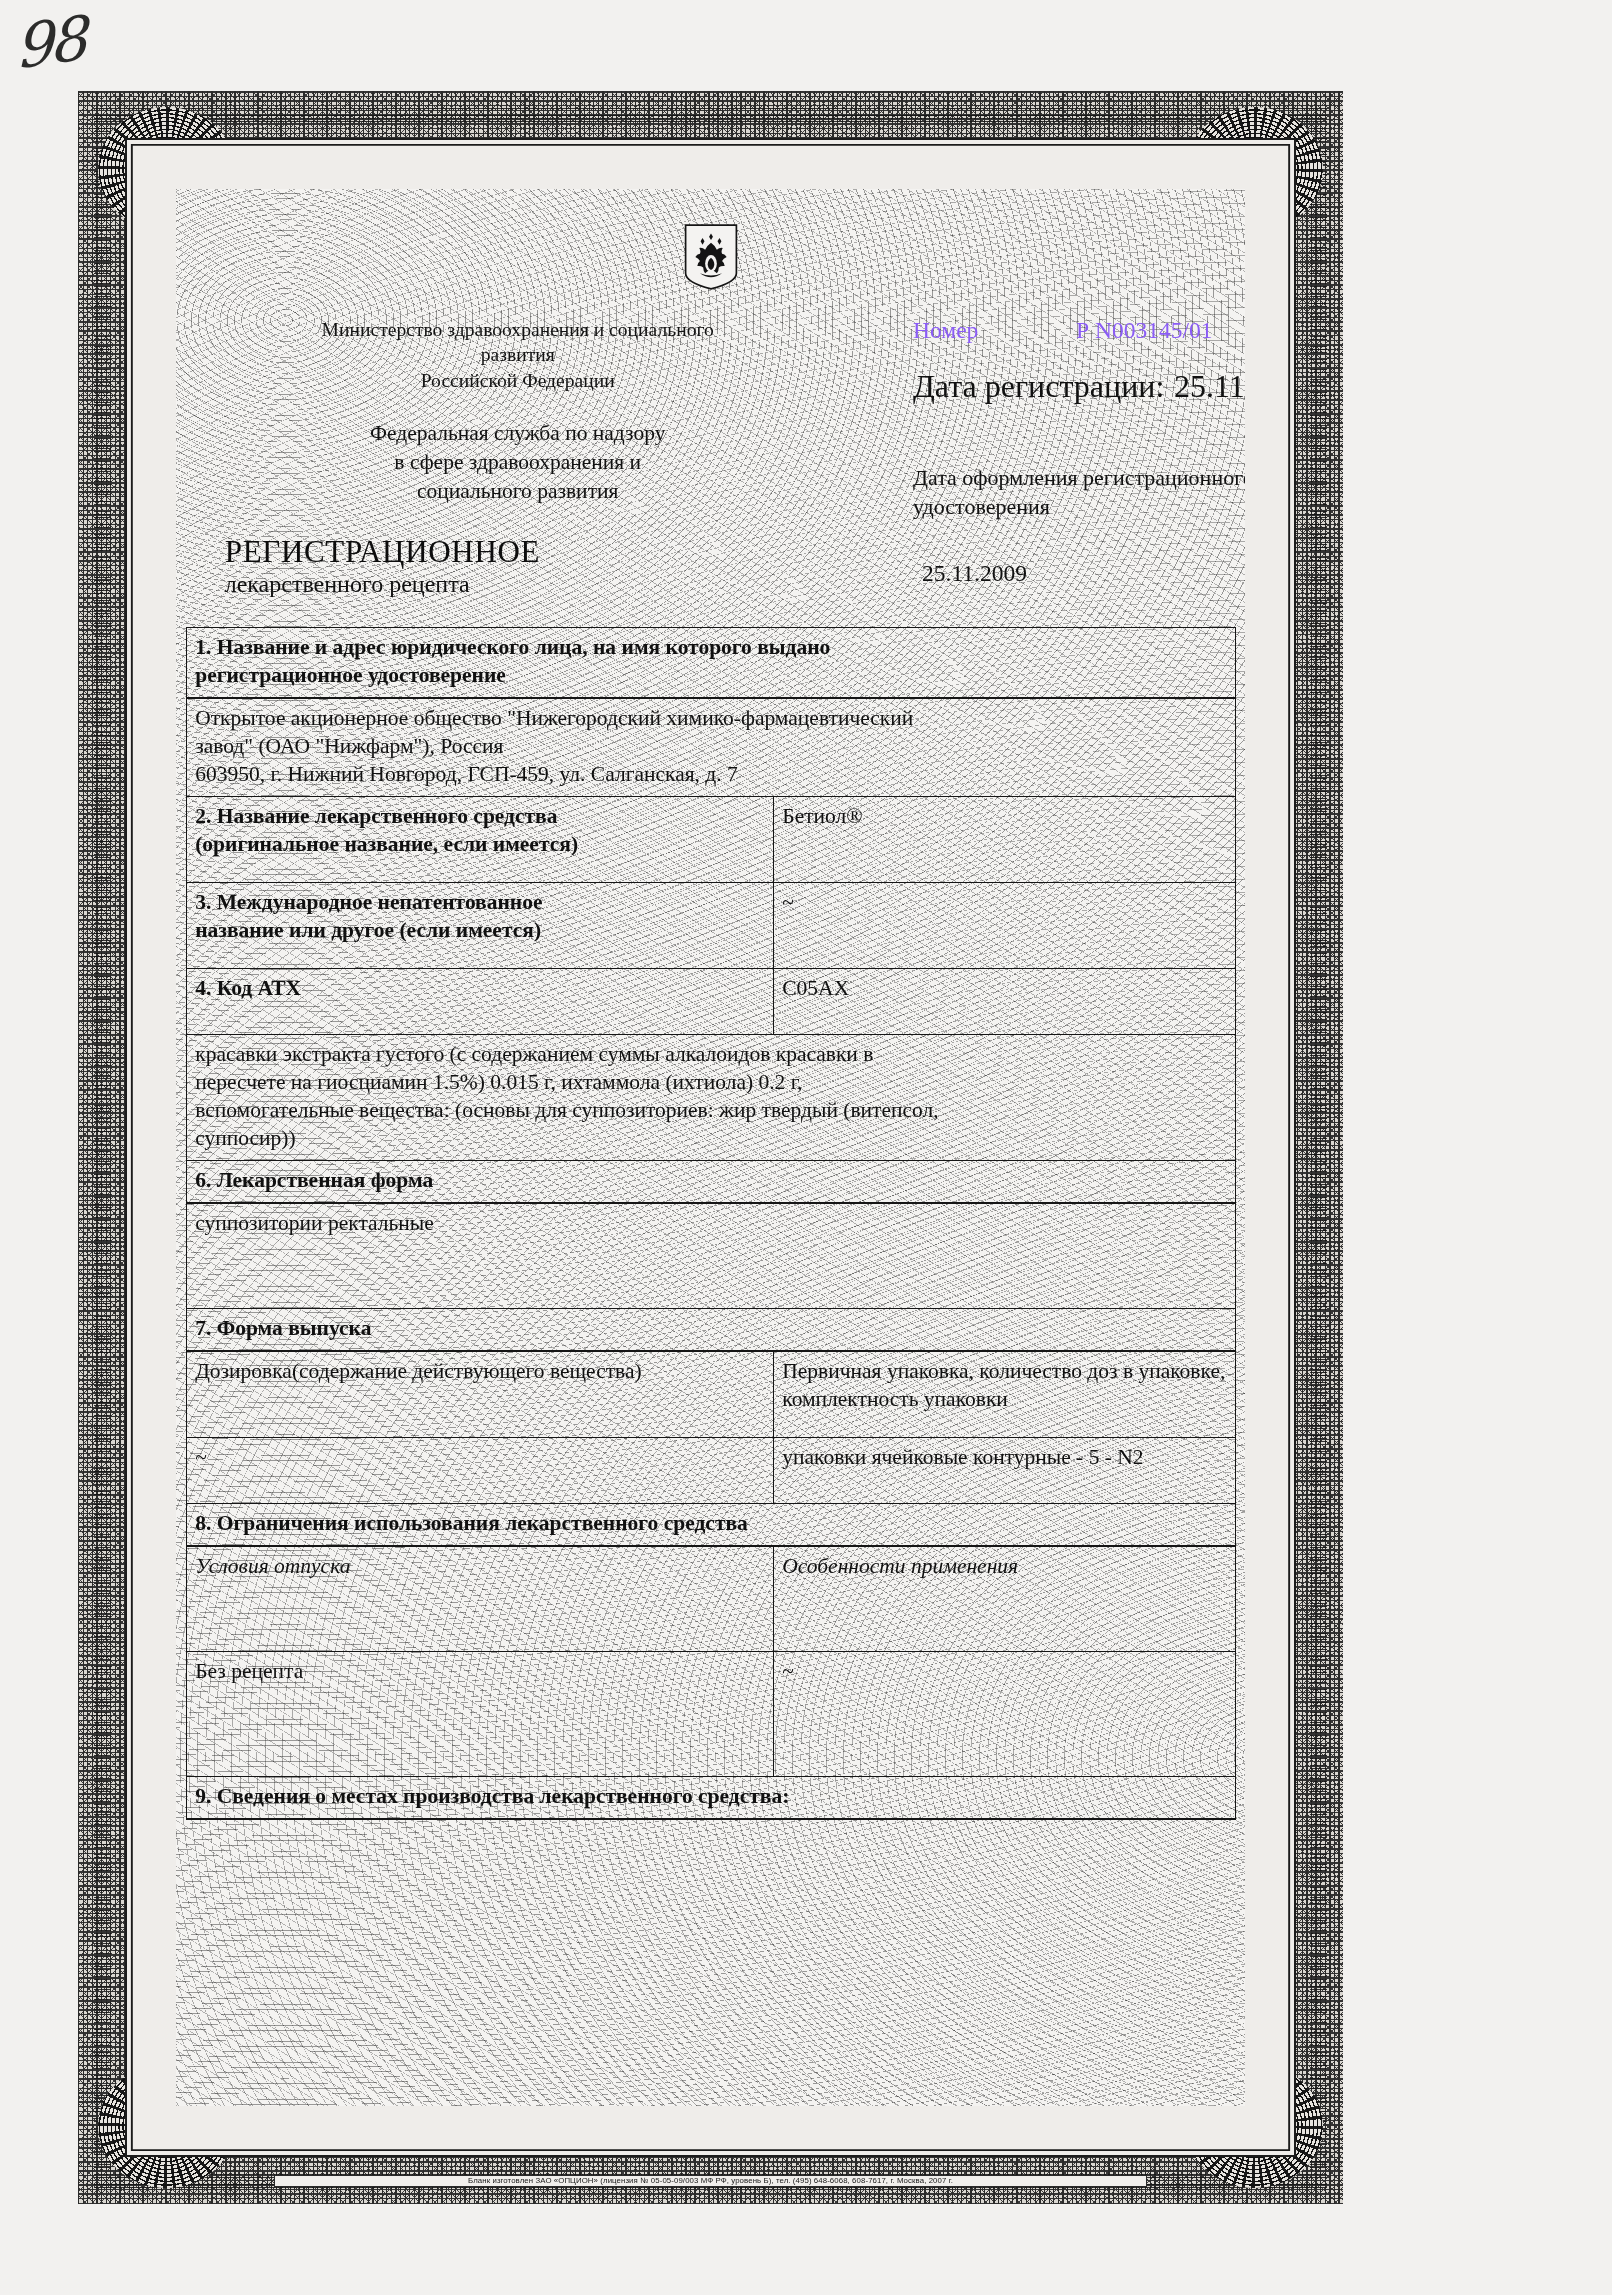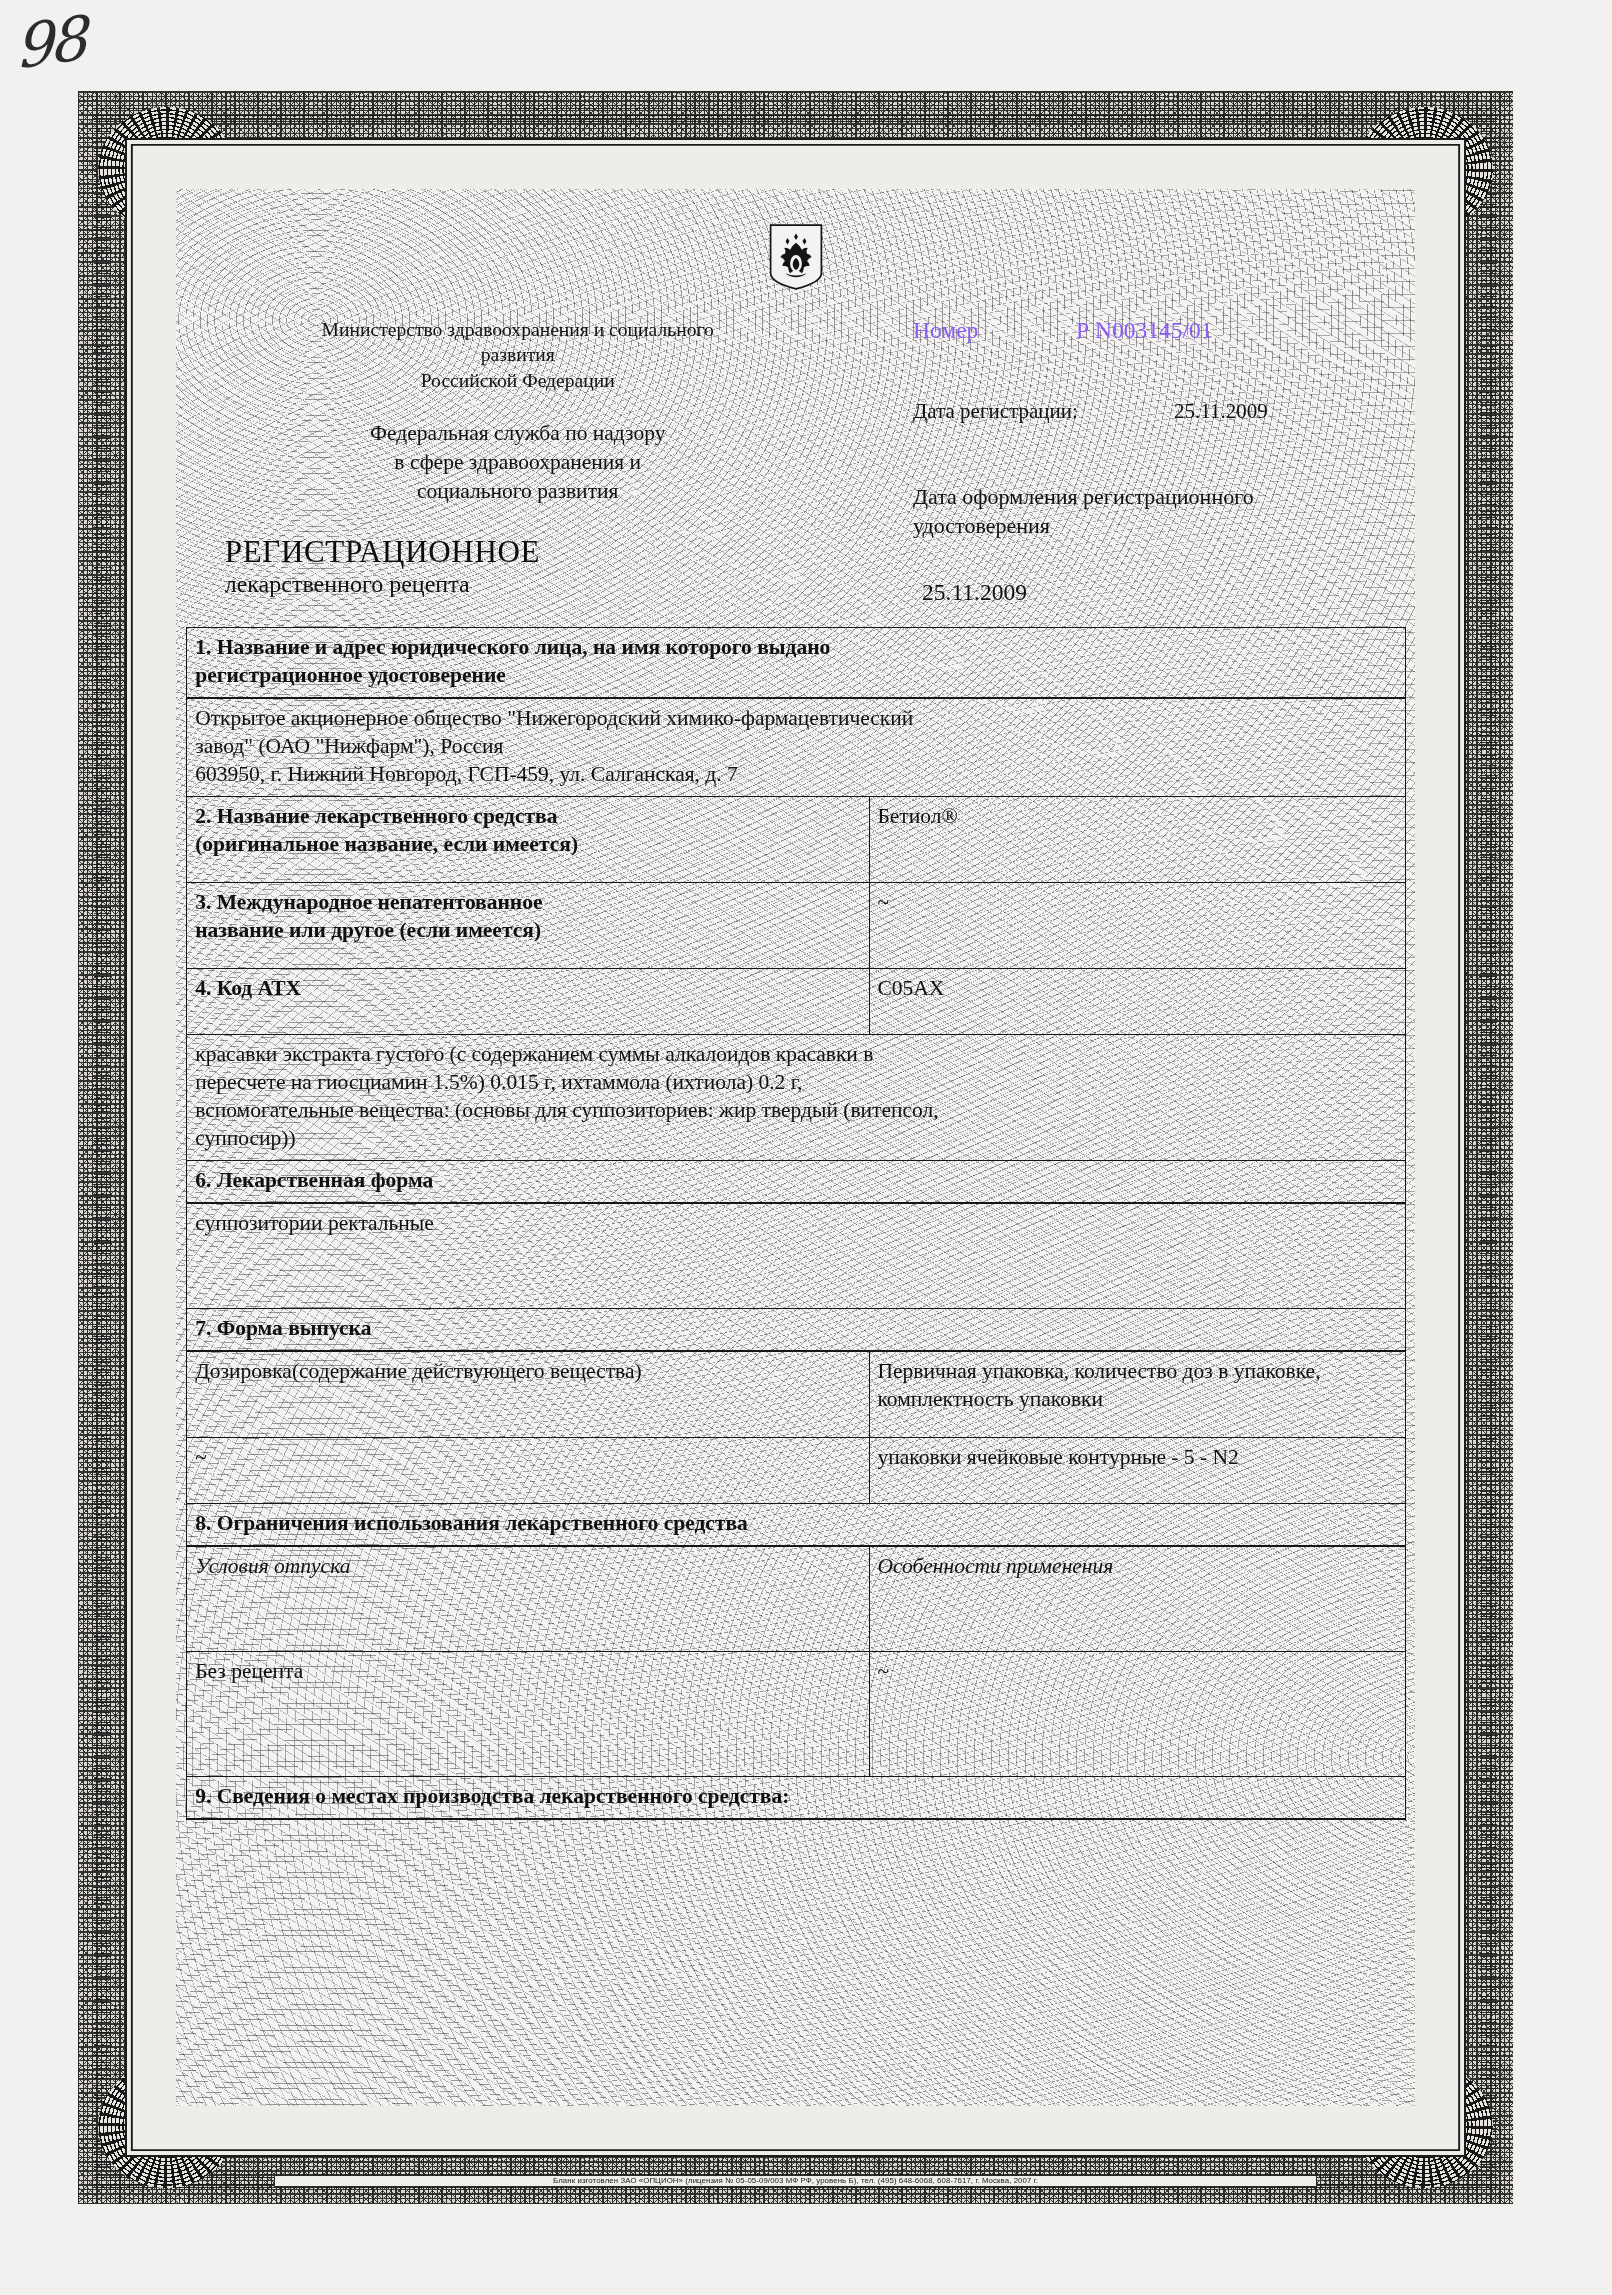--- a/index.html
+++ b/index.html
@@ -15,21 +15,21 @@
     font-family:"DejaVu Serif",serif;
     font-size:60px;color:#111;
     transform:rotate(-8deg) skewX(-10deg);
     font-style:italic;letter-spacing:-3.9px;
     opacity:.88;
   }
 
   
   .sheet{
     position:absolute;left:78px;top:91px;
-    width:1435px;height:2113px;
+    width:1265px;height:2113px;
     background:#eceae6;
   }
 
   
   .border-outer{
     position:absolute;inset:0;
     background:
       repeating-linear-gradient(90deg,#1a1a1a 0 1.3px,rgba(255,255,255,0) 1.3px 4.6px),
       repeating-linear-gradient(0deg,#242424 0 1.3px,rgba(255,255,255,0) 1.3px 4.6px),
       repeating-linear-gradient(45deg,#2b2b2b 0 0.7px,rgba(255,255,255,0) 0.7px 5.9px),
@@ -109,21 +109,21 @@
     font-size:31px;line-height:1.16;color:#0d0d0d;
     margin-top:29px;text-align:left;padding-left:33px;letter-spacing:0.7px;
   }
   .hdr-left .certsub{
     font-size:24px;line-height:1.2;color:#111;text-align:left;padding-left:33px;
   }
 
   .hdr-right{position:absolute;left:737px;top:0;width:587px;}
   .row-num{display:flex;align-items:baseline;font-size:23.5px;color:#8b5cf6;}
   .row-num .lbl{width:163px;}
-  .row-reg{margin-top:55px;font-size:21px;color:#111;display:flex;}
+  .row-reg{margin-top:24px;font-size:32px;color:#111;display:flex;}
   .row-reg .lbl{width:261px;}
   .row-iss{margin-top:59px;font-size:22px;line-height:1.3;color:#111;}
   .row-iss-date{margin-top:39px;font-size:23.5px;color:#111;padding-left:9px;}
 
   
   .tbl{
     position:absolute;left:10.4px;right:9px;top:438px;
     border-collapse:collapse;width:calc(100% - 19.6px);
   }
   .tbl td{

